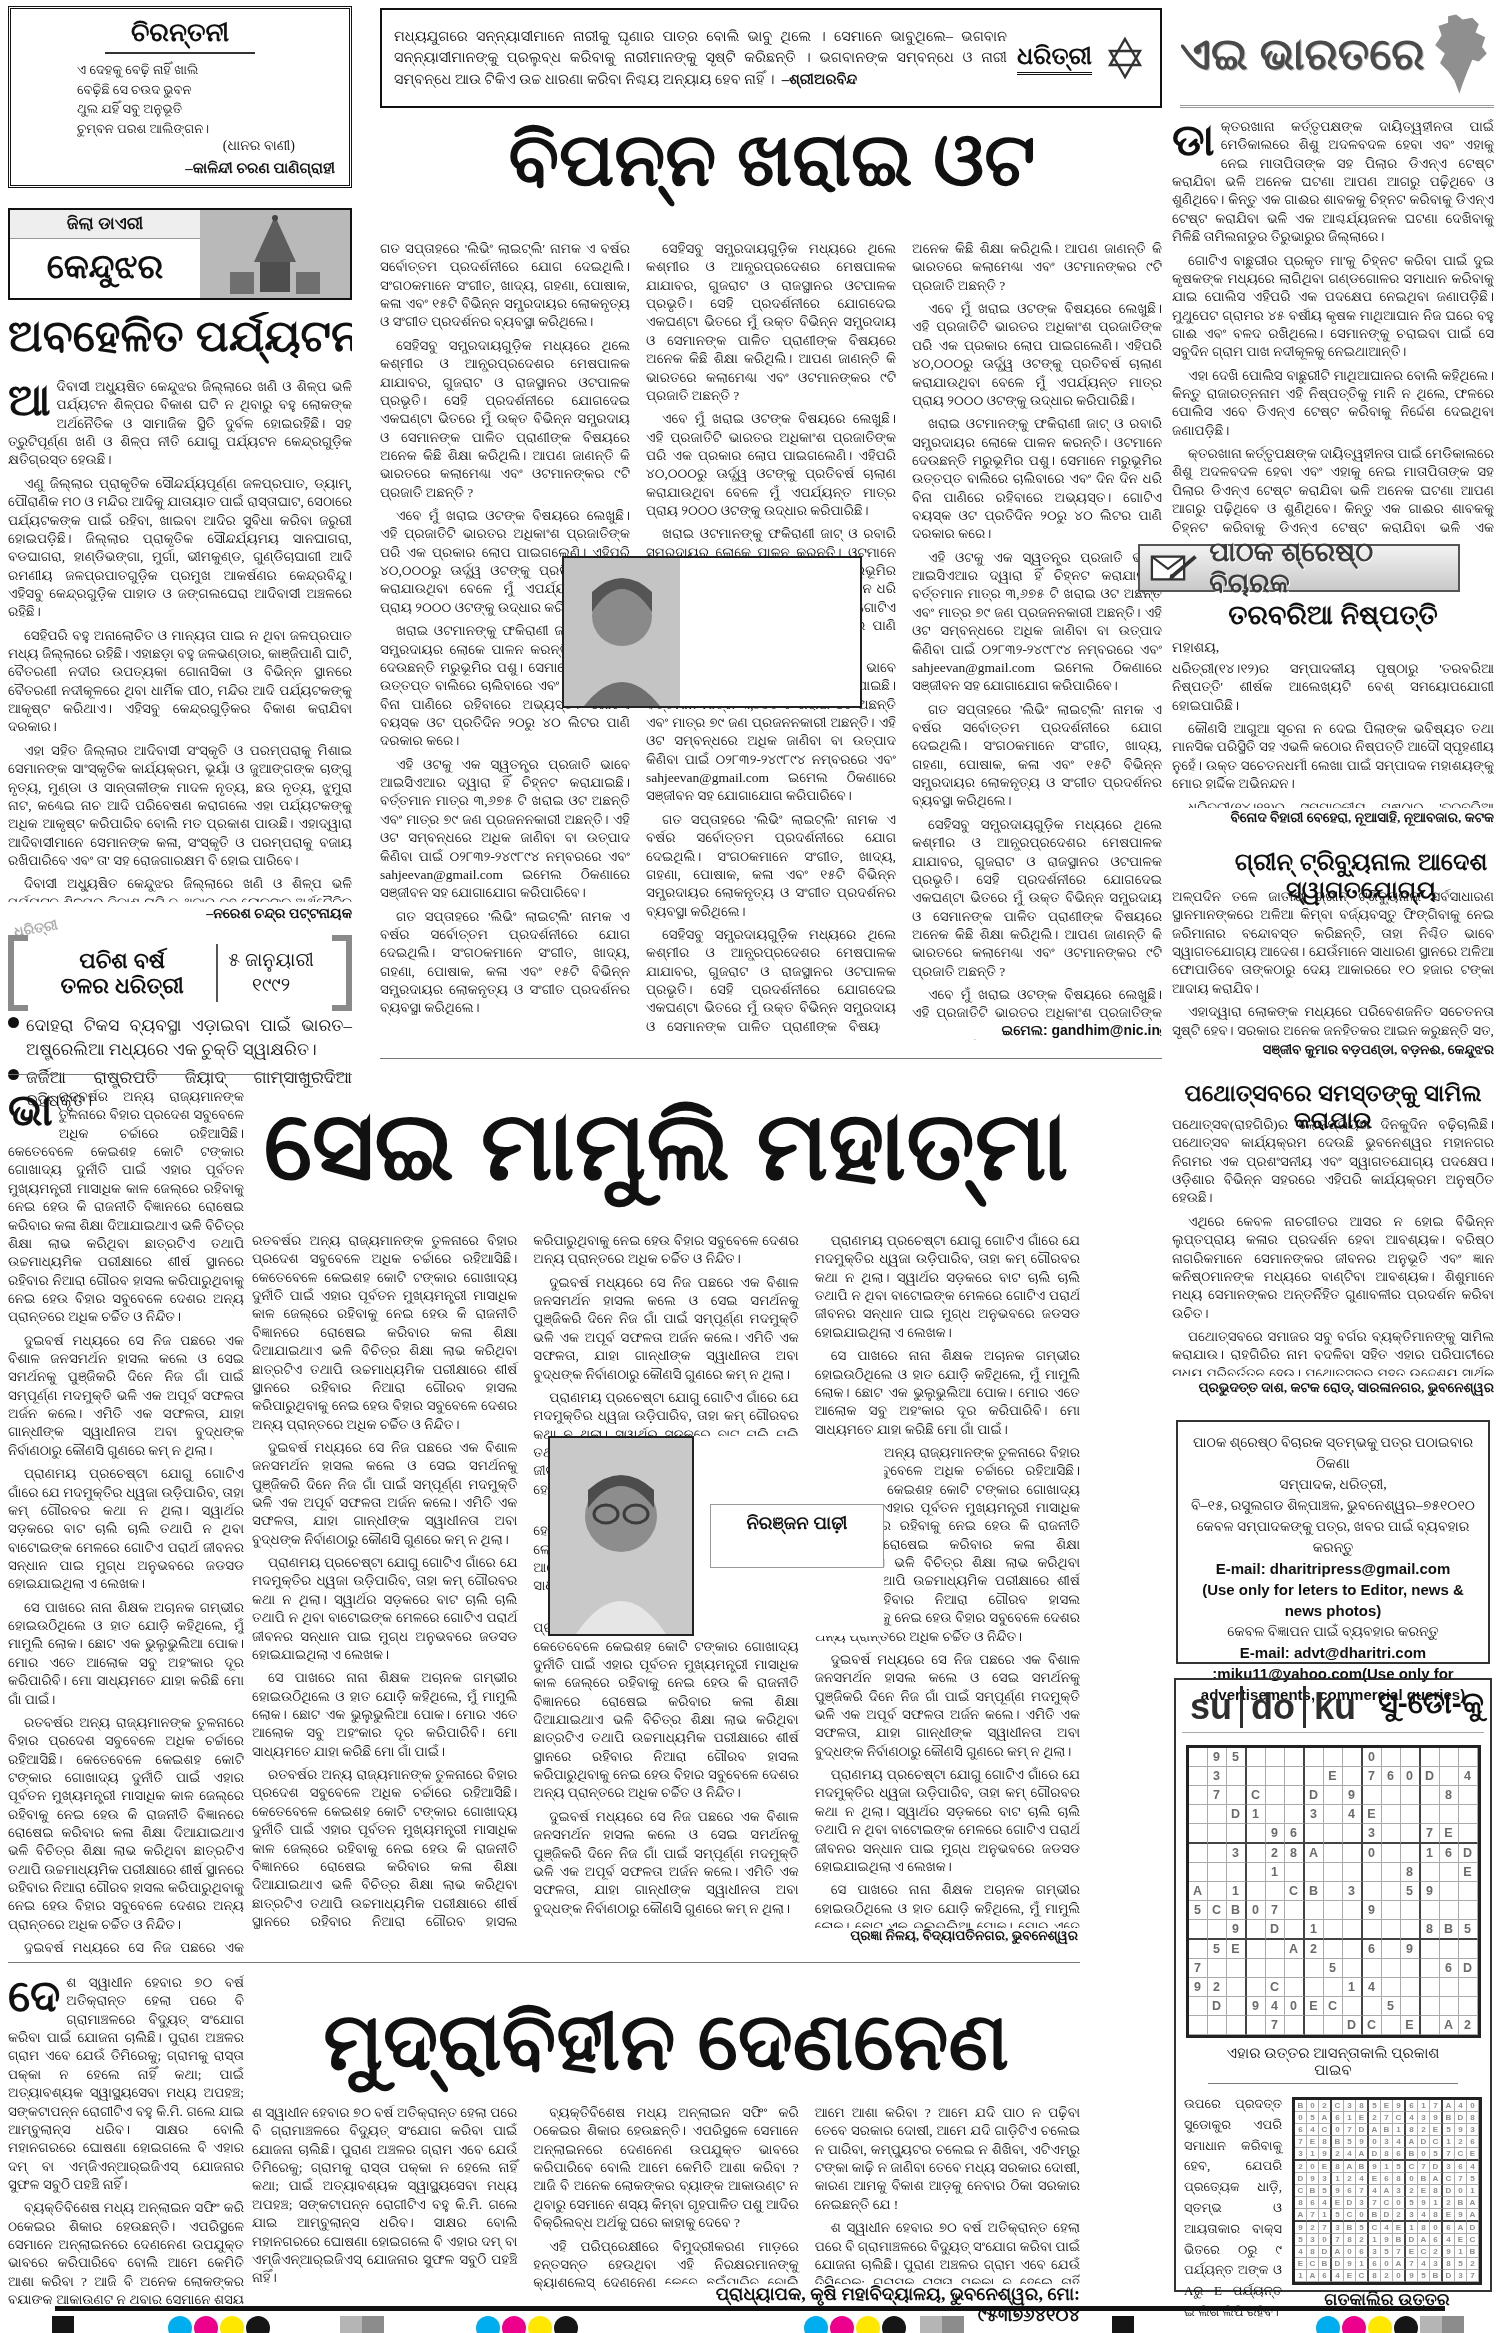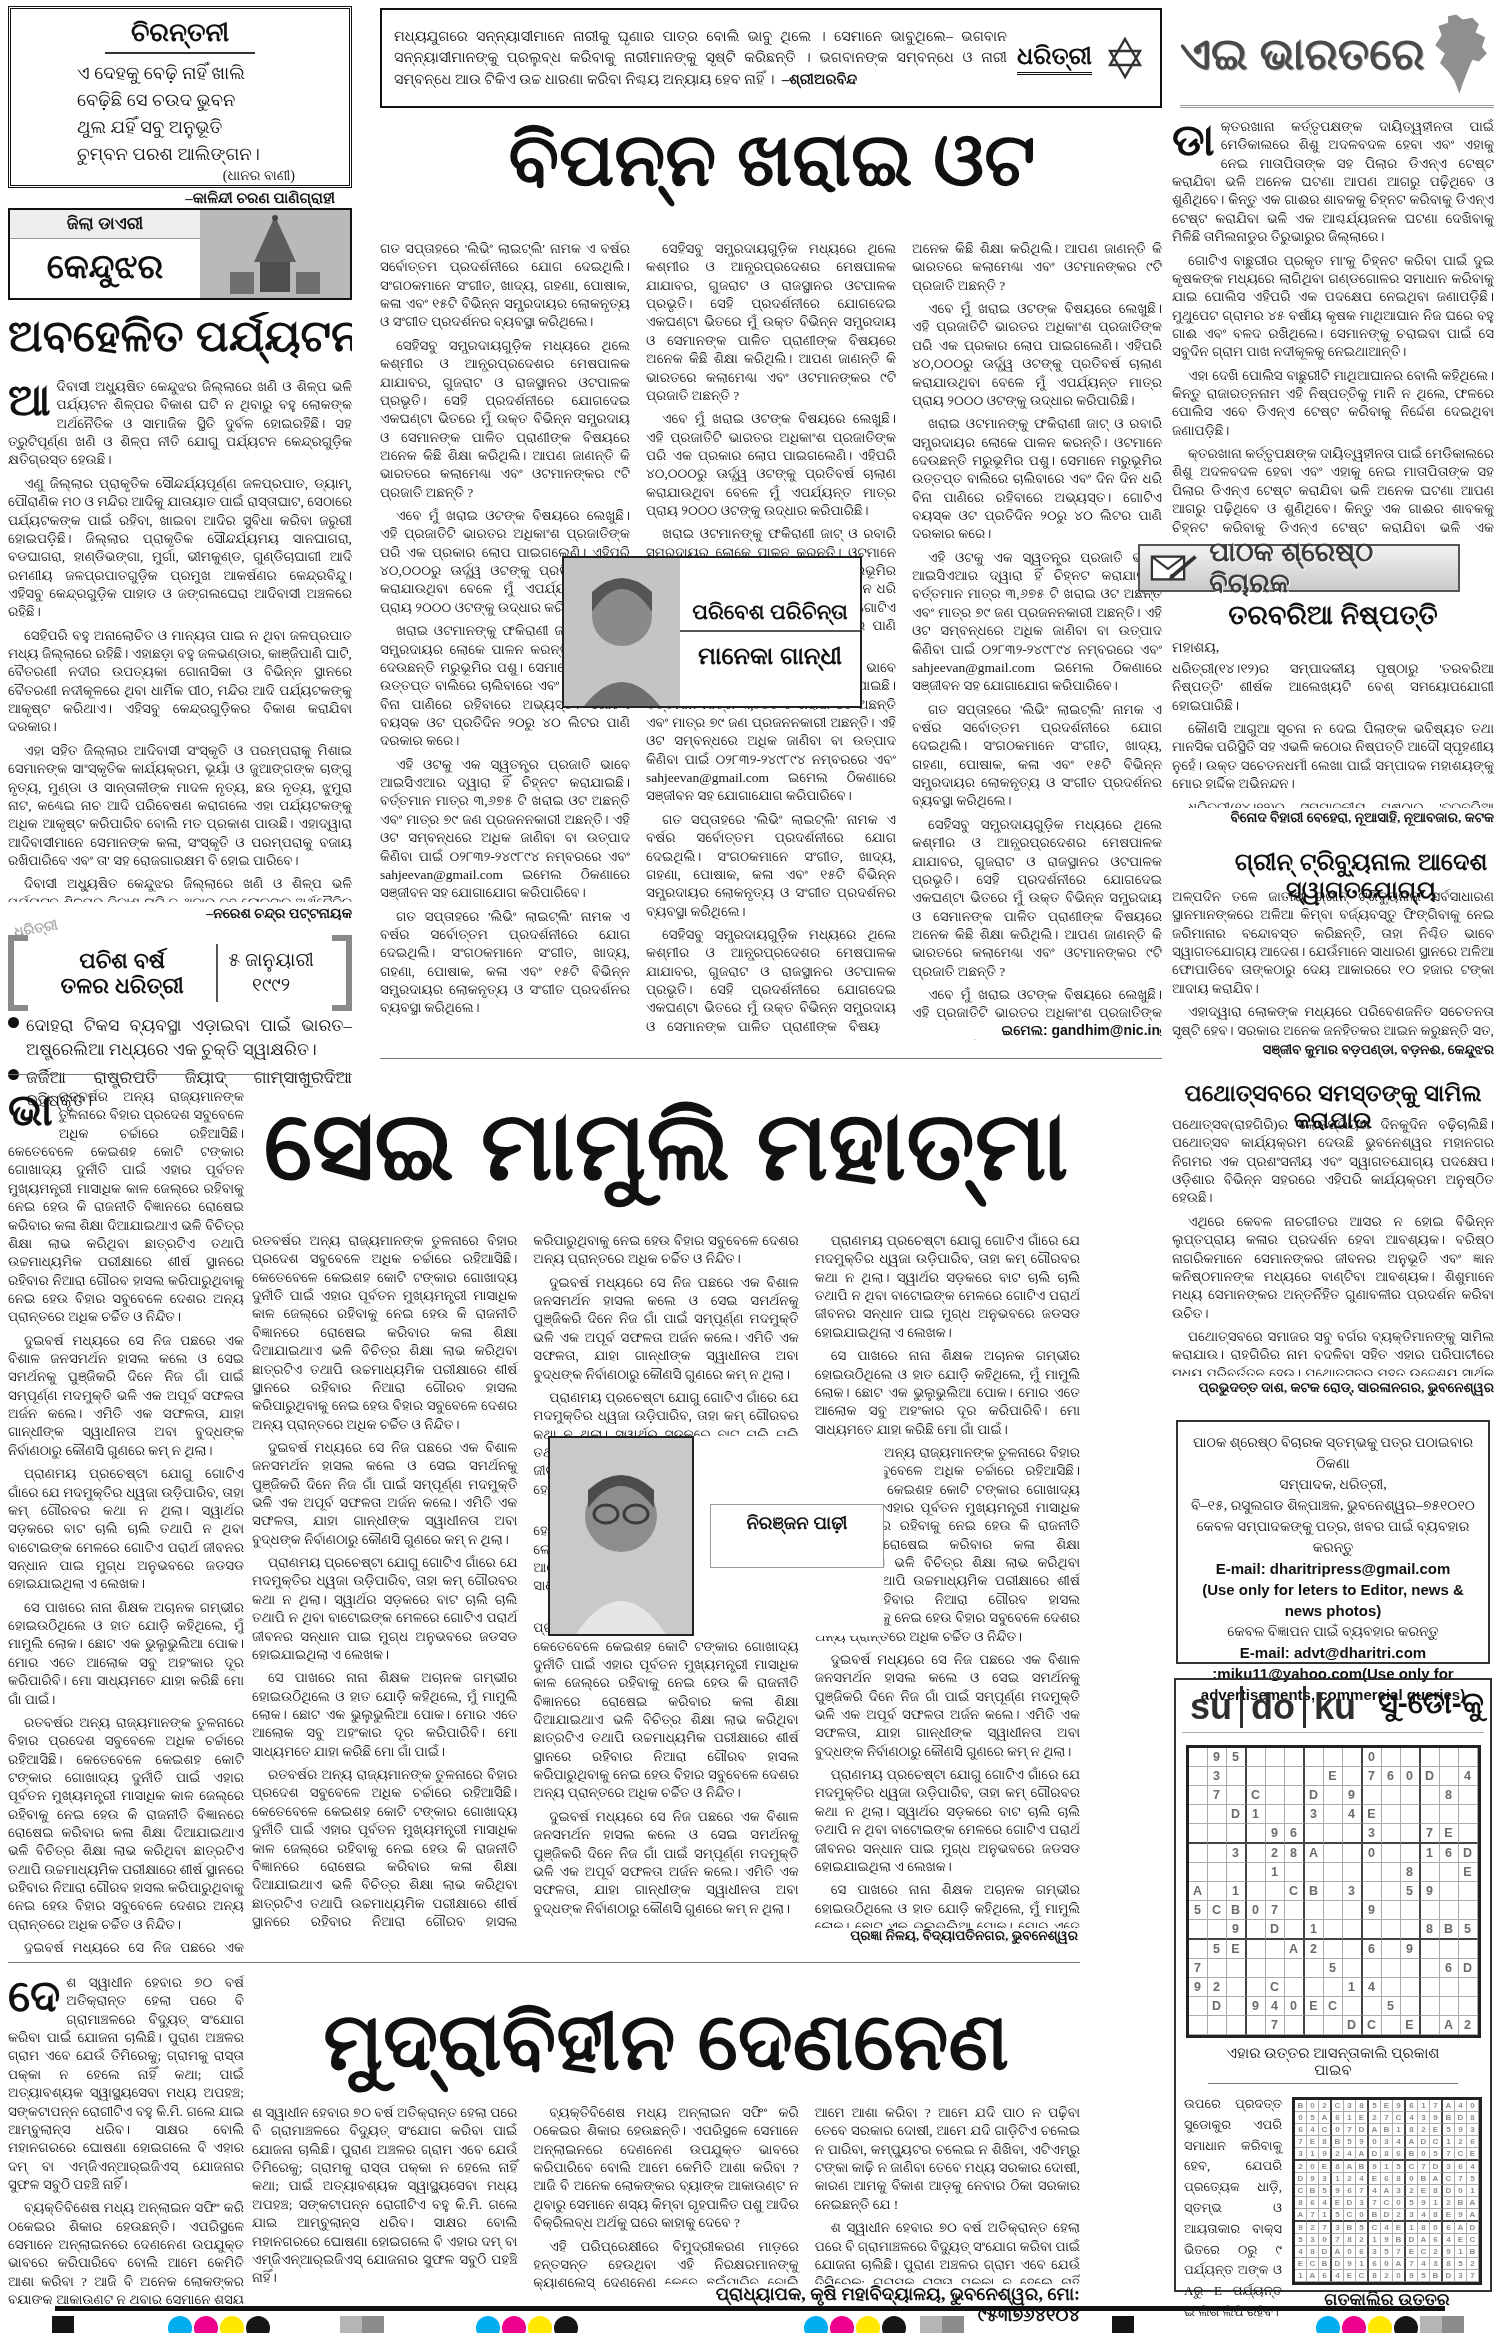--- a/index.html
+++ b/index.html
@@ -11,21 +11,21 @@
   .fill p{margin:0 0 5px;text-align:justify;font-size:13.5px;line-height:1.36;text-indent:16px}
   .fill p:first-child{text-indent:0}
   .dropcap{float:left;font-size:44px;line-height:.85;font-weight:700;padding:3px 6px 0 0;
            font-family:"Liberation Sans",sans-serif}
   .cols3{column-count:3;column-gap:16px;column-fill:auto}
   .sig{font-weight:700;font-size:14px;text-align:right;background:#fff}
   
   .poembox{border:3px double #111;padding:8px 14px;text-align:center}
   .poembox .t{font-size:26px;font-weight:700;font-family:"Liberation Sans",sans-serif;
               border-bottom:2px solid #333;display:inline-block;padding:0 26px 4px}
-  .poem-line{font-size:18px;line-height:1.5;text-align:left;padding-left:52px}
+  .poem-line{font-size:13px;line-height:1.5;text-align:left;padding-left:52px}
   
   .quotebox{border:2px solid #111;display:flex;align-items:center;padding:8px 12px;gap:10px}
   .quotebox .q{flex:1;font-size:14.5px;line-height:1.45;text-align:justify}
   .logo{font-family:"Liberation Sans",sans-serif;font-weight:800;font-size:24px;border-bottom:3px double #111;padding-bottom:2px}
   
   .mast{display:flex;align-items:center;justify-content:space-between;border-bottom:3px double #999;padding-bottom:4px}
   .mast .mt{font-family:"Liberation Sans",sans-serif;font-weight:800;font-size:44px;color:#4a4a4a;
             text-shadow:1px 1px 0 #bbb;white-space:nowrap}
   
   .district{border:2px solid #111;display:flex}
@@ -184,24 +184,20 @@
 
   <div class="abs authorbox" style="left:562px;top:556px;width:300px;height:152px">
     <div class="pt" style="width:116px">
       <svg width="116" height="148" viewBox="0 0 116 148">
         <rect width="116" height="148" fill="#c4c4c4"></rect>
         <circle cx="58" cy="58" r="30" fill="#8a8a8a"></circle>
         <path d="M20 148 Q58 100 96 148 Z" fill="#6f6f6f"></path>
         <path d="M28 54 Q58 8 88 54 L88 34 Q58 6 28 34 Z" fill="#555"></path>
       </svg>
     </div>
-    <div style="flex:1;display:flex;flex-direction:column;justify-content:center">
-      <div class="kicker2">ପରିବେଶ ପରିଚିନ୍ତା</div>
-      <div style="font-size:24px;font-weight:800;text-align:center;font-family:'Liberation Sans',sans-serif;padding-top:10px">ମାନେକା ଗାନ୍ଧୀ</div>
-    </div>
   </div>
   <div class="abs sig" style="left:880px;top:1022px;width:280px;font-family:'Liberation Sans',sans-serif">ଇମେଲ: gandhim@nic.in</div>
   <div class="abs rule" style="left:380px;top:1058px;width:782px;height:1px"></div>
 
   <div class="abs fill" style="left:1172px;top:118px;width:322px;height:420px">
       <p><span class="dropcap">ଡା</span>କ୍ତରଖାନା କର୍ତ୍ତୃପକ୍ଷଙ୍କ ଦାୟିତ୍ୱହୀନତା ପାଇଁ ମେଡିକାଲରେ ଶିଶୁ ଅଦଳବଦଳ ହେବା ଏବଂ ଏହାକୁ ନେଇ ମାତାପିତାଙ୍କ ସହ ପିଲାର ଡିଏନ୍‌ଏ ଟେଷ୍ଟ କରାଯିବା ଭଳି ଅନେକ ଘଟଣା ଆପଣ ଆଗରୁ ପଢ଼ିଥିବେ ଓ ଶୁଣିଥିବେ। କିନ୍ତୁ ଏକ ଗାଈର ଶାବକକୁ ଚିହ୍ନଟ କରିବାକୁ ଡିଏନ୍‌ଏ ଟେଷ୍ଟ କରାଯିବା ଭଳି ଏକ ଆଶ୍ଚର୍ଯ୍ୟଜନକ ଘଟଣା ଦେଖିବାକୁ ମିଳିଛି ତାମିଲନାଡୁର ତିରୁଭାରୁର ଜିଲ୍ଲାରେ।</p>
       <p>ଗୋଟିଏ ବାଛୁରୀର ପ୍ରକୃତ ମା'କୁ ଚିହ୍ନଟ କରିବା ପାଇଁ ଦୁଇ କୃଷକଙ୍କ ମଧ୍ୟରେ ଲାଗିଥିବା ଗଣ୍ଡଗୋଳର ସମାଧାନ କରିବାକୁ ଯାଇ ପୋଲିସ ଏହିପରି ଏକ ପଦକ୍ଷେପ ନେଇଥିବା ଜଣାପଡ଼ିଛି। ମୁଥୁପେଟ ଗ୍ରାମର ୪୫ ବର୍ଷୀୟ କୃଷକ ମାଥିଆଘାନ ନିଜ ଘରେ ବହୁ ଗାଈ ଏବଂ ବଳଦ ରଖିଥିଲେ। ସେମାନଙ୍କୁ ଚରାଇବା ପାଇଁ ସେ ସବୁଦିନ ଗ୍ରାମ ପାଖ ନଦୀକୂଳକୁ ନେଇଥାଆନ୍ତି।</p>
       <p>ଏହା ଦେଖି ପୋଲିସ ବାଛୁରୀଟି ମାଥିଆଘାନର ବୋଲି କହିଥିଲେ। କିନ୍ତୁ ରାଜାରତ୍ନନାମ ଏହି ନିଷ୍ପତ୍ତିକୁ ମାନି ନ ଥିଲେ, ଫଳରେ ପୋଲିସ ଏବେ ଡିଏନ୍‌ଏ ଟେଷ୍ଟ କରିବାକୁ ନିର୍ଦ୍ଦେଶ ଦେଇଥିବା ଜଣାପଡ଼ିଛି।</p>
       <p>କ୍ତରଖାନା କର୍ତ୍ତୃପକ୍ଷଙ୍କ ଦାୟିତ୍ୱହୀନତା ପାଇଁ ମେଡିକାଲରେ ଶିଶୁ ଅଦଳବଦଳ ହେବା ଏବଂ ଏହାକୁ ନେଇ ମାତାପିତାଙ୍କ ସହ ପିଲାର ଡିଏନ୍‌ଏ ଟେଷ୍ଟ କରାଯିବା ଭଳି ଅନେକ ଘଟଣା ଆପଣ ଆଗରୁ ପଢ଼ିଥିବେ ଓ ଶୁଣିଥିବେ। କିନ୍ତୁ ଏକ ଗାଈର ଶାବକକୁ ଚିହ୍ନଟ କରିବାକୁ ଡିଏନ୍‌ଏ ଟେଷ୍ଟ କରାଯିବା ଭଳି ଏକ ଆଶ୍ଚର୍ଯ୍ୟଜନକ ଘଟଣା ଦେଖିବାକୁ ମିଳିଛି ତାମିଲନାଡୁର ତିରୁଭାରୁର ଜିଲ୍ଲାରେ।</p>
     </div>

